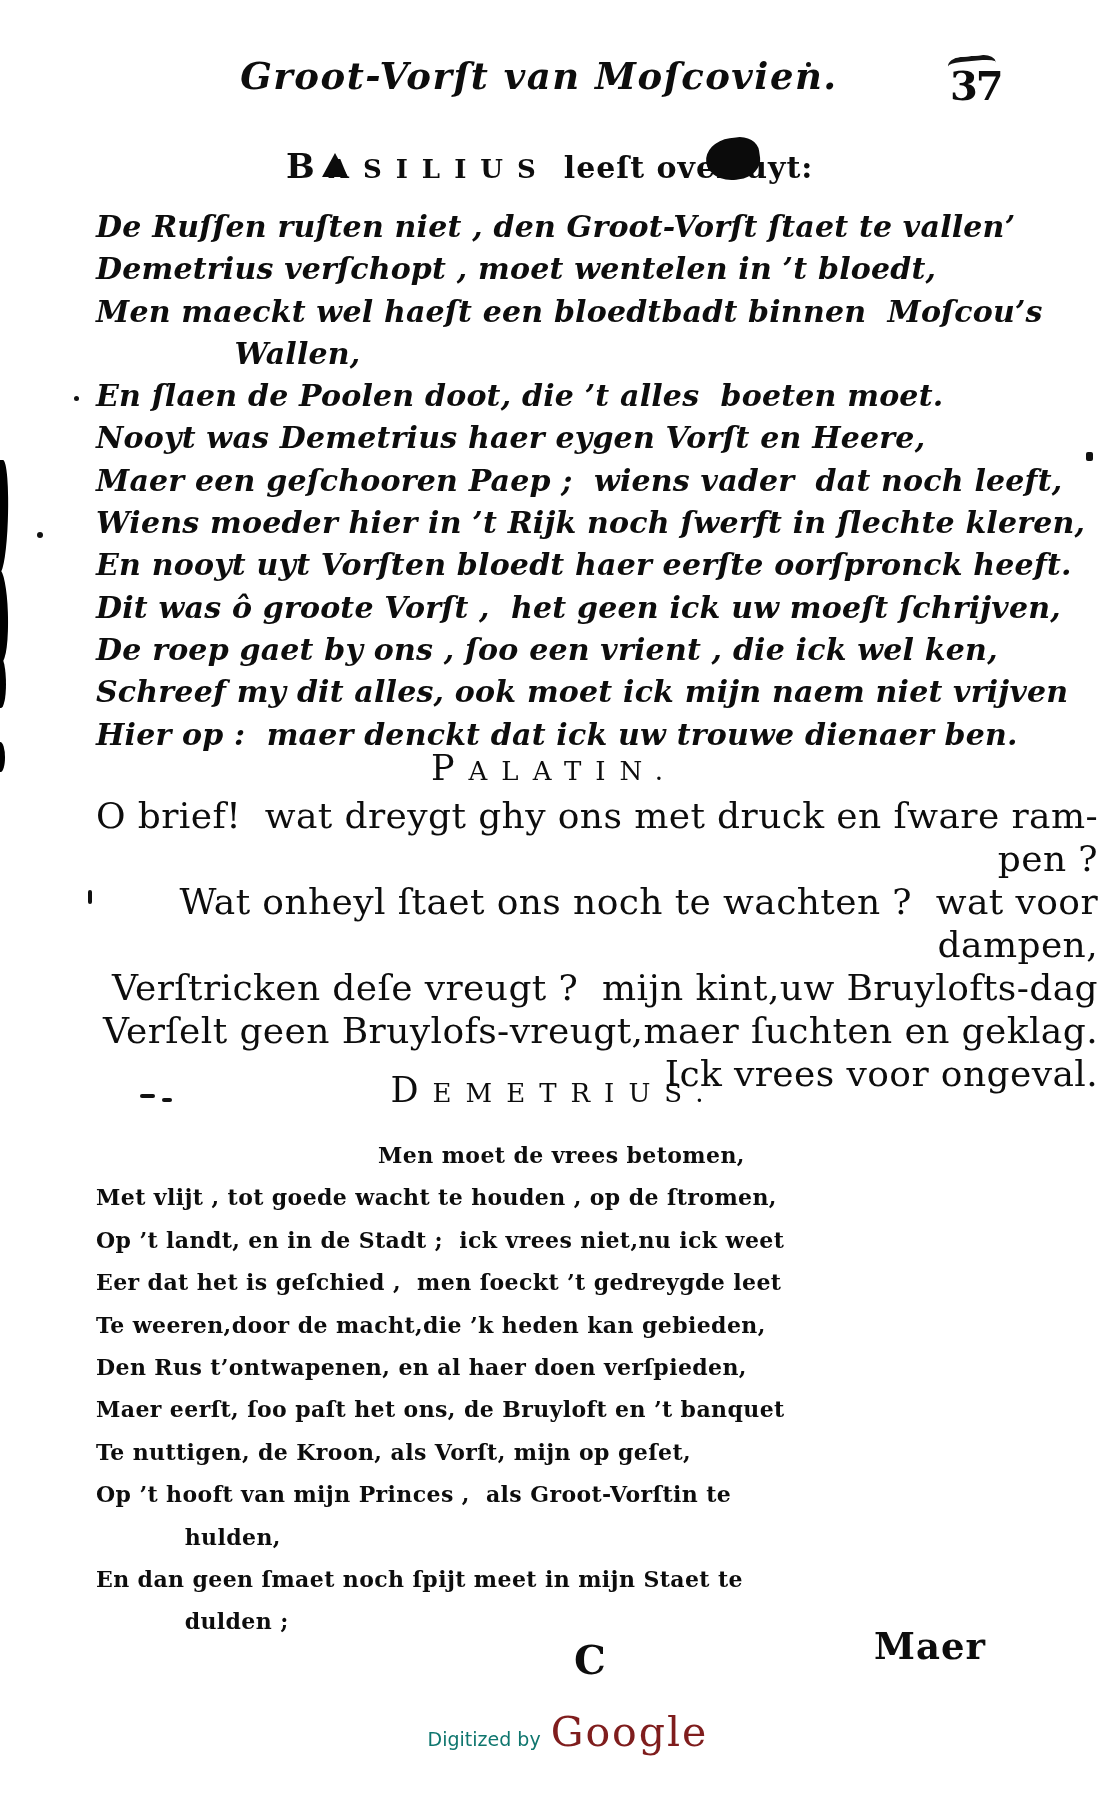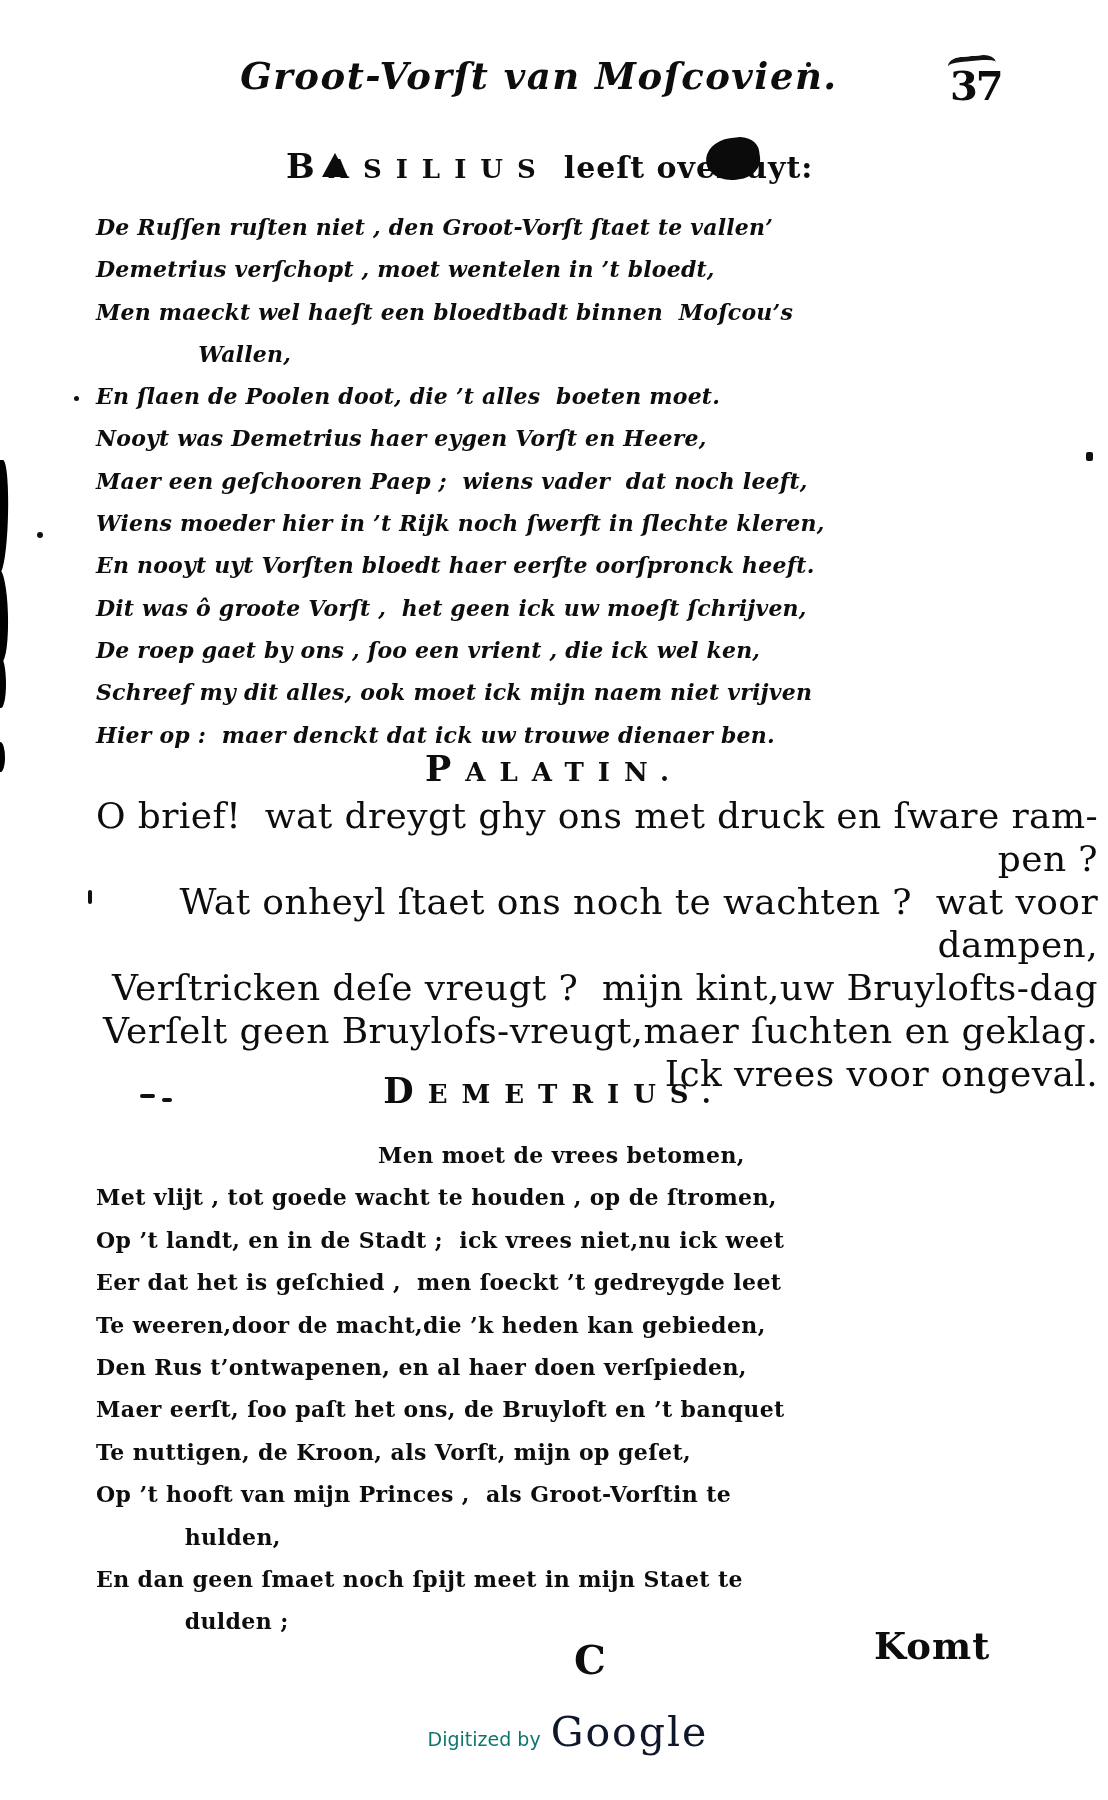--- a/index.html
+++ b/index.html
@@ -34,33 +34,33 @@
   .speech1-heading {
     position:absolute; left:286px; top:146px;
     font-weight:bold; white-space:nowrap;
   }
   .speaker-caps { font-size:26px; letter-spacing:14px; }
   .speaker-caps .bigcap { font-size:34px; }
   .speech1-suffix { font-size:30px; letter-spacing:1px; margin-left:14px; }
 
   .centered-speaker {
     position:absolute; left:0; width:1108px; text-align:center;
-    font-weight:bold; font-size:26px; letter-spacing:14px;
+    font-weight:normal; font-size:26px; letter-spacing:14px;
   }
   .centered-speaker .bigcap { font-size:35px; }
   .speaker-palatin  { top:748px; }
   .speaker-demetrius{ top:1070px; }
 
   
   .verse { position:absolute; left:96px; white-space:pre; }
   .verse .vline { white-space:pre; }
   .verse-italic {
     top:206px;
     font-style:italic; font-weight:bold;
-    font-size:22px; line-height:42.3px; letter-spacing:0.2px;
+    font-size:30px; line-height:42.3px; letter-spacing:0.2px;
   }
   .verse-roman-1 {
     top:794px;
     font-weight:normal; font-size:36px; line-height:43px; letter-spacing:0.4px;text-align:right;
   }
   .verse-roman-2 {
     top:1134px;
     font-weight:bold; font-size:22px; line-height:42.4px; letter-spacing:0.4px;
   }
 
@@ -72,21 +72,21 @@
   .catchword {
     position:absolute; left:874px; top:1624px;
     font-weight:bold; font-size:37px; letter-spacing:1px;
   }
   .watermark {
     position:absolute; top:1708px; left:0; width:1108px;
     display:flex; justify-content:center; align-items:baseline; gap:10px;
     transform:translateX(14px);
   }
   .wm-prefix { font-family:"DejaVu Sans", sans-serif; font-size:19px; color:#0f766e; }
-  .wm-logo   { font-size:41px; color:#0f172a; letter-spacing:2px; }
+  .wm-logo   { font-size:41px; color:#7f1d1d; letter-spacing:2px; }
 
   
   .ink-blot {
     position:absolute; left:706px; top:138px; width:54px; height:42px;
     background:#0b0b0b; border-radius:58% 46% 52% 60%;
     transform:rotate(-8deg);
   }
   .filled-a {
     position:absolute; left:322px; top:153px; width:0; height:0;
     border-left:13px solid transparent; border-right:13px solid transparent;
@@ -123,21 +123,21 @@
 
 <div class="centered-speaker speaker-palatin"><span class="bigcap">P</span>ALATIN.</div>
 
 <div class="verse verse-roman-1"><div class="vline">O brief!  wat dreygt ghy ons met druck en ſware ram-</div><div class="vline">&nbsp;&nbsp;&nbsp;&nbsp;&nbsp;&nbsp;&nbsp;&nbsp;&nbsp;&nbsp;&nbsp;&nbsp;&nbsp;&nbsp;&nbsp;pen ?</div><div class="vline">Wat onheyl ſtaet ons noch te wachten ?  wat voor</div><div class="vline">&nbsp;&nbsp;&nbsp;&nbsp;&nbsp;&nbsp;&nbsp;&nbsp;&nbsp;&nbsp;&nbsp;&nbsp;&nbsp;&nbsp;dampen,</div><div class="vline">Verſtricken deſe vreugt ?  mijn kint,uw Bruylofts-dag</div><div class="vline">Verſelt geen Bruylofs-vreugt,maer ſuchten en geklag.</div><div class="vline">Ick vrees voor ongeval.</div></div>
 
 <div class="centered-speaker speaker-demetrius"><span class="bigcap">D</span>EMETRIUS.</div>
 
 <div class="verse verse-roman-2"><div class="vline">&nbsp;&nbsp;&nbsp;&nbsp;&nbsp;&nbsp;&nbsp;&nbsp;&nbsp;&nbsp;&nbsp;&nbsp;&nbsp;&nbsp;&nbsp;&nbsp;&nbsp;&nbsp;&nbsp;&nbsp;&nbsp;&nbsp;&nbsp;&nbsp;&nbsp;&nbsp;&nbsp;&nbsp;&nbsp;&nbsp;&nbsp;&nbsp;&nbsp;&nbsp;&nbsp;Men moet de vrees betomen,</div><div class="vline">Met vlijt , tot goede wacht te houden , op de ſtromen,</div><div class="vline">Op ’t landt, en in de Stadt ;  ick vrees niet,nu ick weet</div><div class="vline">Eer dat het is geſchied ,  men ſoeckt ’t gedreygde leet</div><div class="vline">Te weeren,door de macht,die ’k heden kan gebieden,</div><div class="vline">Den Rus t’ontwapenen, en al haer doen verſpieden,</div><div class="vline">Maer eerſt, ſoo paſt het ons, de Bruyloft en ’t banquet</div><div class="vline">Te nuttigen, de Kroon, als Vorſt, mijn op geſet,</div><div class="vline">Op ’t hooft van mijn Princes ,  als Groot-Vorſtin te</div><div class="vline">&nbsp;&nbsp;&nbsp;&nbsp;&nbsp;&nbsp;&nbsp;&nbsp;&nbsp;&nbsp;&nbsp;hulden,</div><div class="vline">En dan geen ſmaet noch ſpijt meet in mijn Staet te</div><div class="vline">&nbsp;&nbsp;&nbsp;&nbsp;&nbsp;&nbsp;&nbsp;&nbsp;&nbsp;&nbsp;&nbsp;dulden ;</div></div>
 
 <div class="signature-mark">C</div>
-<div class="catchword">Komt</div>
+<div class="catchword">Maer</div>
 
 <div class="watermark">
   <span class="wm-prefix">Digitized by</span>
   <span class="wm-logo">Google</span>
 </div>
 
 <div class="gutter g1"></div>
 <div class="gutter g2"></div>
 <div class="gutter g3"></div>
 <div class="gutter g4"></div>

